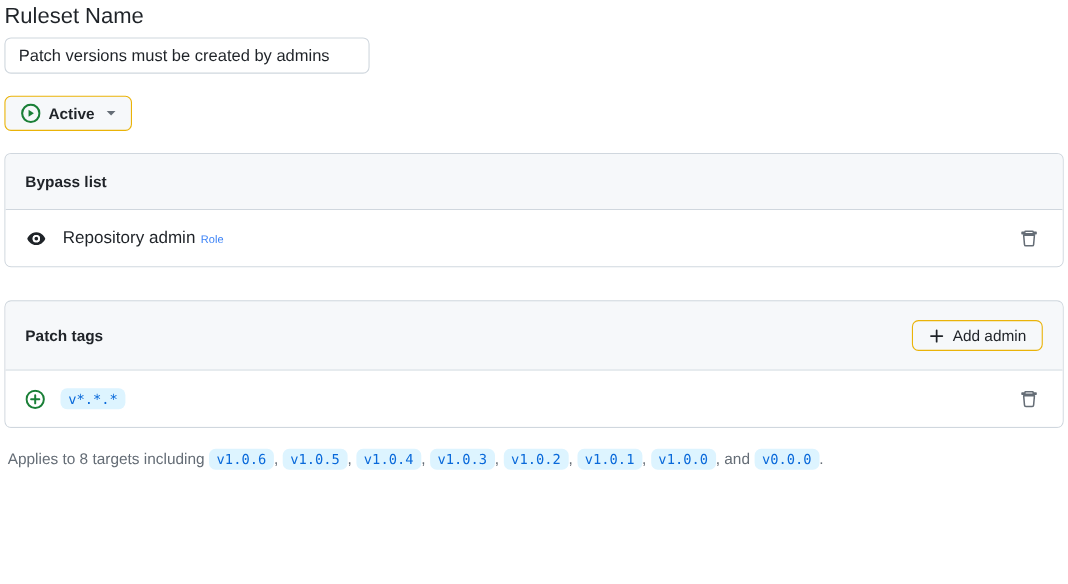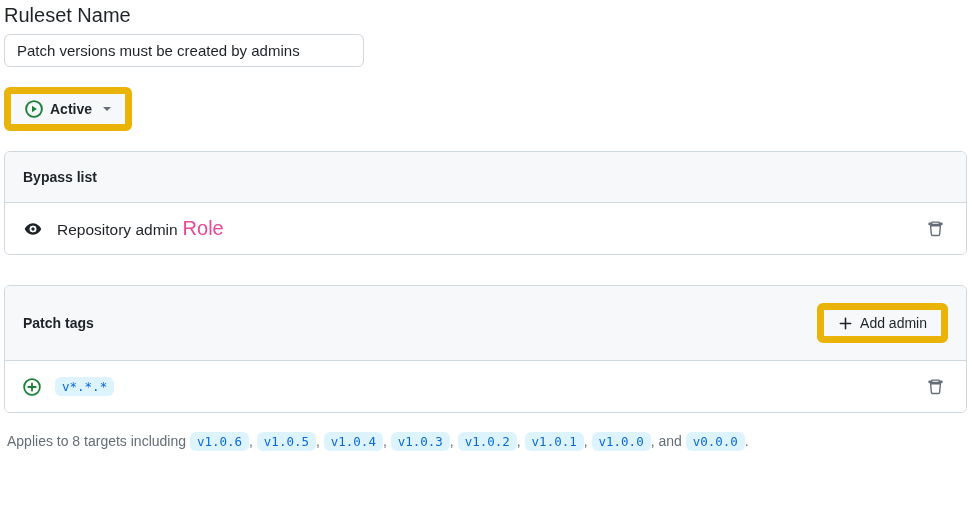--- a/index.html
+++ b/index.html
@@ -1,26 +1,26 @@
 <!DOCTYPE html>
 <html><head>
   <meta charset="utf-8">
   <style>
     *{box-sizing:border-box;margin:0;padding:0}
     body{font-family:-apple-system,BlinkMacSystemFont,"Segoe UI",Helvetica,Arial,sans-serif;background:#fff;color:#1f2328;font-size:14px;width:971px;padding:4px}
     .label{font-weight:400;font-size:20px;margin-bottom:7px}
-    .text-input{border:1px solid #d0d7de;border-radius:6px;padding:7px 12px;font-size:15px;width:360px;color:#1f2328;outline:none}
+    .text-input{border:1px solid #d0d7de;border-radius:6px;padding:7px 12px;font-size:15px;width:332px;color:#1f2328;outline:none}
     .section{margin-bottom:20px}
-    .btn{border:7px solid #eab308;border-radius:6px;background:#f6f8fa;padding:5px 14px;font-size:14px;font-weight:500;display:inline-flex;align-items:center;gap:7px;cursor:pointer;color:#1f2328}
+    .btn{border:1px solid #eab308;border-radius:6px;background:#f6f8fa;padding:5px 14px;font-size:14px;font-weight:500;display:inline-flex;align-items:center;gap:7px;cursor:pointer;color:#1f2328}
     .panel{border:1px solid #d0d7de;border-radius:6px;margin-bottom:8px;overflow:hidden}
     .panel-header{display:flex;align-items:center;justify-content:space-between;padding:17px 18px;background:#f6f8fa;border-bottom:1px solid #d0d7de}
     .panel-title{font-weight:600;font-size:14px}
     .panel-row{display:flex;align-items:center;justify-content:space-between;padding:13px 18px;background:#fff}
     .panel-row-left{display:flex;align-items:center;gap:14px}
-    .role-suffix{color:#ec4899;font-weight:400;margin-left:5px;font-size:20px}
+    .role-suffix{color:#3b82f6;font-weight:400;margin-left:5px;font-size:10px}
     .icon-btn{background:transparent;border:0;cursor:pointer;padding:4px;color:#656d76;border-radius:6px;display:inline-flex}
     .code-chip{font-family:ui-monospace,SFMono-Regular,Consolas,monospace;font-size:12.5px;background:#ddf4ff;color:#0969da;padding:2px 7px;border-radius:6px}
     .footer-text{color:#656d76;font-size:14px;padding:7px 3px;line-height:1.9}
     .chevron-down{display:inline-block;width:0;height:0;border-left:4px solid transparent;border-right:4px solid transparent;border-top:4px solid #656d76;margin-left:4px}
     .eye-svg{width:20px;height:20px;display:block}
     .active-circle{width:18px;height:18px}
     .plus-svg{width:15px;height:15px}
     .trash-svg{width:17px;height:17px}
     .status-btn{padding:6px 14px}
     .bypass-name{font-size:15.5px}

